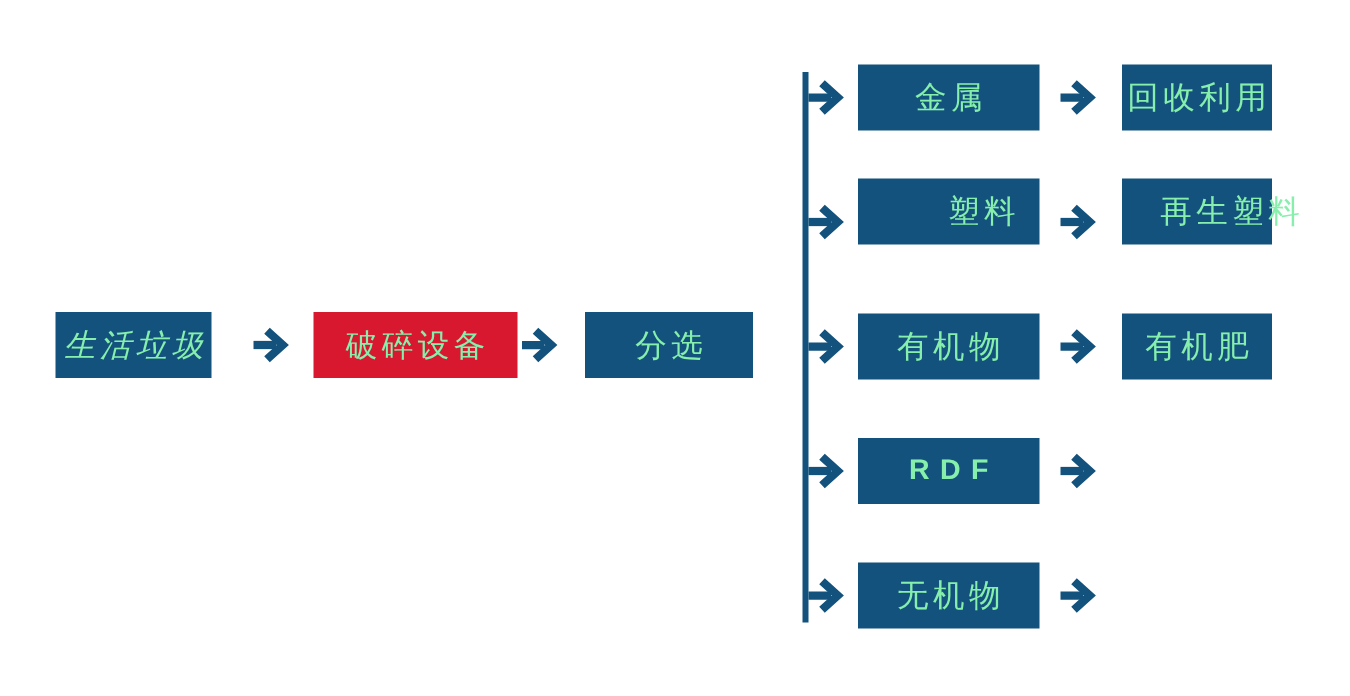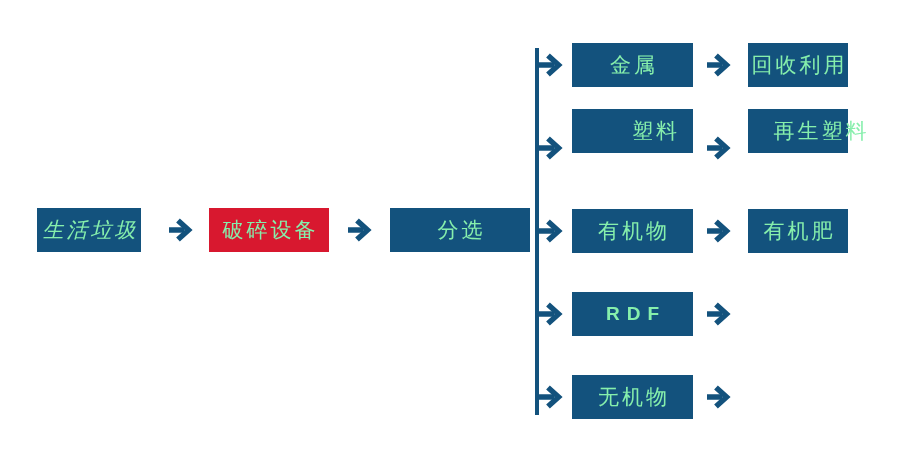--- a/index.html
+++ b/index.html
@@ -29,26 +29,26 @@
   .arrow .shaft{stroke-width:5.5;}
   .arrow .head{stroke-width:5.5;stroke-linejoin:miter;}
   .vline{
     position:absolute;
     left:535px;top:48px;
     width:4px;height:367px;
     background:#13527D;
   }
   
   .col-src{left:37px;width:104px;font-style:italic;}
-  .col-crush{left:209px;width:120px;}
-  .col-sort{left:390px;width:140px;}
+  .col-crush{left:209px;width:136px;}
+  .col-sort{left:390px;width:112px;}
   .col-mat{left:572px;width:121px;}
   .col-out{left:748px;width:100px;}
   .row-main{top:208px;}
-  .r0{top:43px;}  .r1{top:109px;padding-left:47px;} .r2{top:209px;} .r3{top:292px;} .r4{top:375px;}
+  .r0{top:43px;}  .r1{top:119px;padding-left:47px;} .r2{top:209px;} .r3{top:292px;} .r4{top:375px;}
   .a0{top:53px;}  .a1{top:136px;} .a2{top:219px;} .a3{top:302px;} .a4{top:385px;}
   .amain{top:218px;}
   .ax-branch{left:538px;}
   .ax-mid{left:706px;}
 </style>
 </head>
 <body>
 
 <div class="canvas">
 

